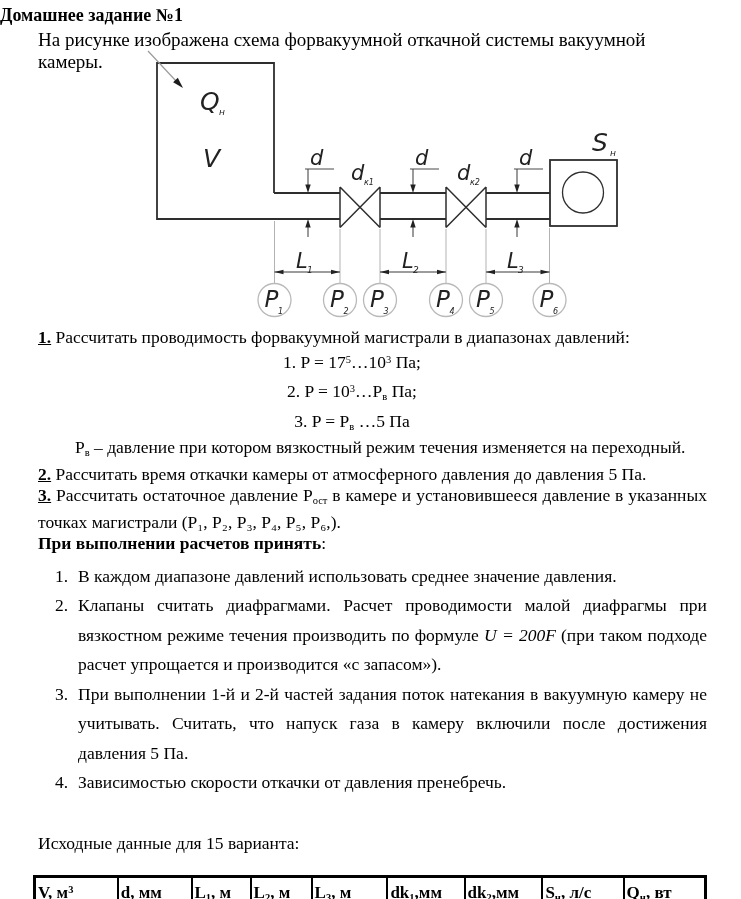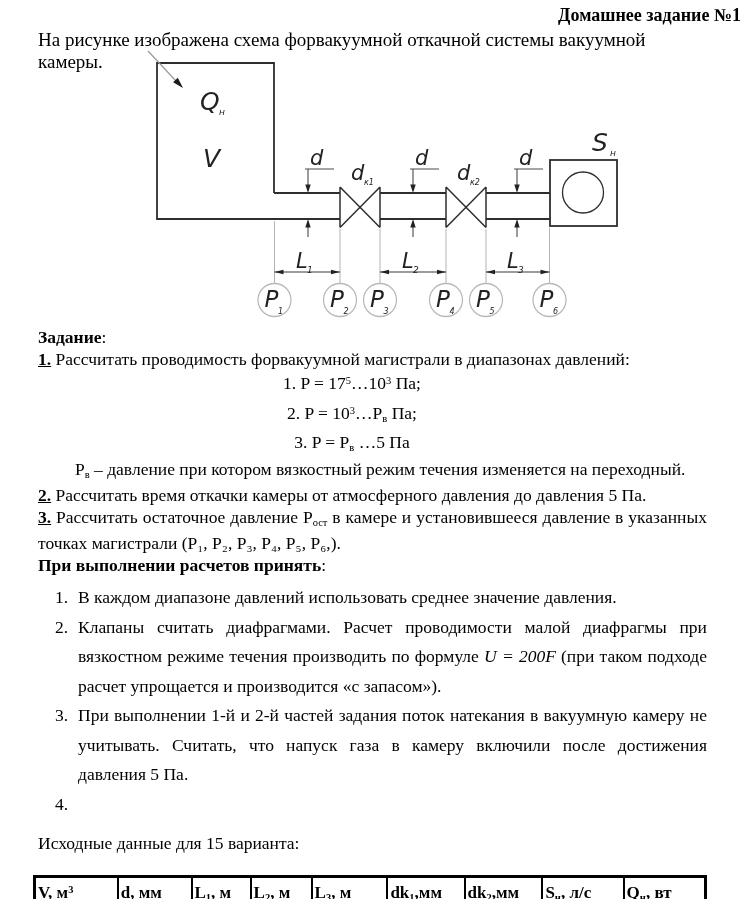--- a/index.html
+++ b/index.html
@@ -1,21 +1,21 @@
 <!DOCTYPE html>
 <html><head>
 <meta charset="utf-8">
 <style>
   html,body{margin:0;padding:0;}
   body{
     width:741px;height:899px;position:relative;background:#ffffff;color:#000;
     font-family:"Liberation Serif", serif;overflow:hidden;
   }
   .abs{position:absolute;}
-  .doc-title{top:5px;left:0;right:0;text-align:right;font-weight:bold;font-size:18px;}
+  .doc-title{top:5px;left:0;right:0;text-align:left;font-weight:bold;font-size:18px;}
   .intro{top:29px;left:38px;right:30px;font-size:19px;}
   .diagram-wrap{left:140px;top:50px;width:500px;height:272px;}
   .ts25{font:italic 25px "DejaVu Sans", sans-serif;fill:#222;}
   .ts23{font:italic 23px "DejaVu Sans", sans-serif;fill:#222;}
   .ts21{font:italic 21px "DejaVu Sans", sans-serif;fill:#222;}
   .ts9{font:italic 9px "DejaVu Sans", sans-serif;fill:#222;}
   .ts8{font:italic 8px "DejaVu Sans", sans-serif;fill:#222;}
   .tasks{top:327px;left:38px;width:669px;font-size:17.5px;line-height:21.5px;}
   .bold{font-weight:bold;}
   .tasknum{font-weight:bold;text-decoration:underline;}
@@ -139,23 +139,20 @@
   <text class="ts23" x="296" y="257">P</text>
   <text class="ts8" x="309.5" y="263.5">4</text>
   <text class="ts23" x="336" y="257">P</text>
   <text class="ts8" x="349.5" y="263.5">5</text>
   <text class="ts23" x="399.5" y="257">P</text>
   <text class="ts8" x="413" y="263.5">6</text>
 </svg>
 
 <div class="abs tasks">
   <div>
-    <span class="bold">Задание</span><span>:</span>
-  </div>
-  <div>
     <span class="tasknum">1.</span><span> Рассчитать проводимость форвакуумной магистрали в диапазонах давлений:</span>
   </div>
   <div class="centerline">
     <span>1. P = 17</span><span class="sup">5</span><span>…10</span><span class="sup">3</span><span class="sub"></span><span> Па;</span>
   </div>
   <div class="centerline">
     <span>2. P = 10</span><span class="sup">3</span><span>…P</span><span class="sup"></span><span class="sub">в</span><span> Па;</span>
   </div>
   <div class="centerline">
     <span>3. P = P</span><span class="sup"></span><span></span><span class="sup"></span><span class="sub">в</span><span> …5 Па</span>
@@ -177,21 +174,21 @@
     <div class="aitem">
       <span class="ainum">1.</span><span>В каждом диапазоне давлений использовать среднее значение давления.</span>
     </div>
     <div class="aitem">
       <span class="ainum">2.</span><span>Клапаны считать диафрагмами. Расчет проводимости малой диафрагмы при вязкостном режиме течения производить по формуле </span><span class="formula">U = 200F</span><span> (при таком подходе расчет упрощается и производится «с запасом»).</span>
     </div>
     <div class="aitem">
       <span class="ainum">3.</span><span>При выполнении 1-й и 2-й частей задания поток натекания в вакуумную камеру не учитывать. Считать, что напуск газа в камеру включили после достижения давления 5 Па.</span>
     </div>
     <div class="aitem">
-      <span class="ainum">4.</span>
+      <span class="ainum">4.</span><span>Зависимостью скорости откачки от давления пренебречь.</span>
     </div>
   </div>
 </div>
 
 <div class="abs data-section">
   <div class="caption">Исходные данные для 15 варианта:</div>
   <table class="variant">
     <colgroup>
       <col style="width:12.4%">
         <col style="width:11.0%">

